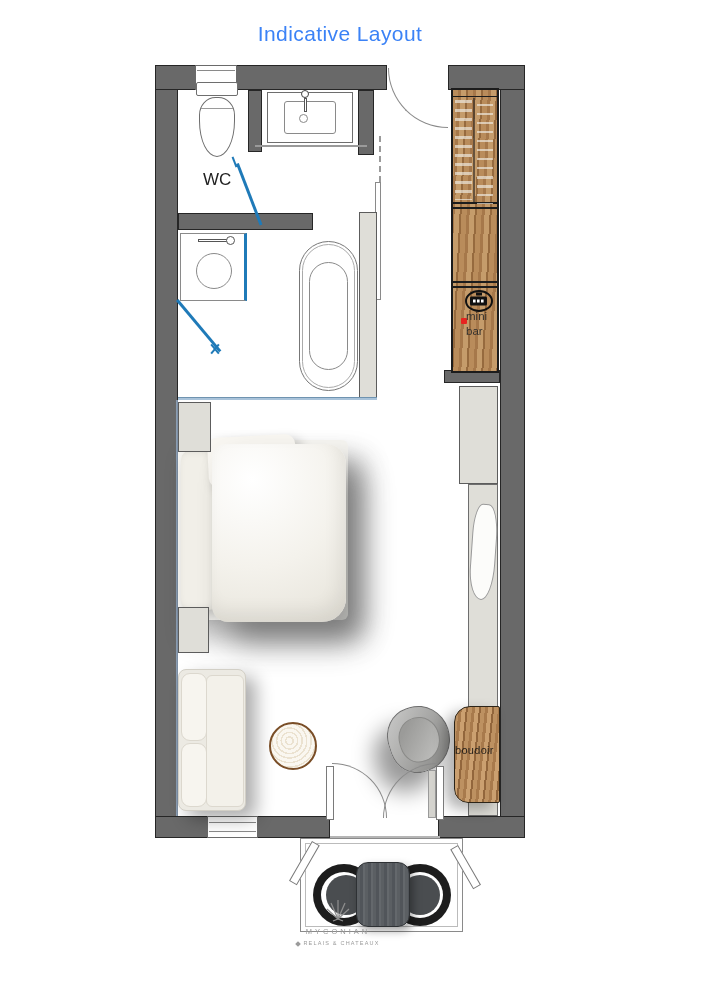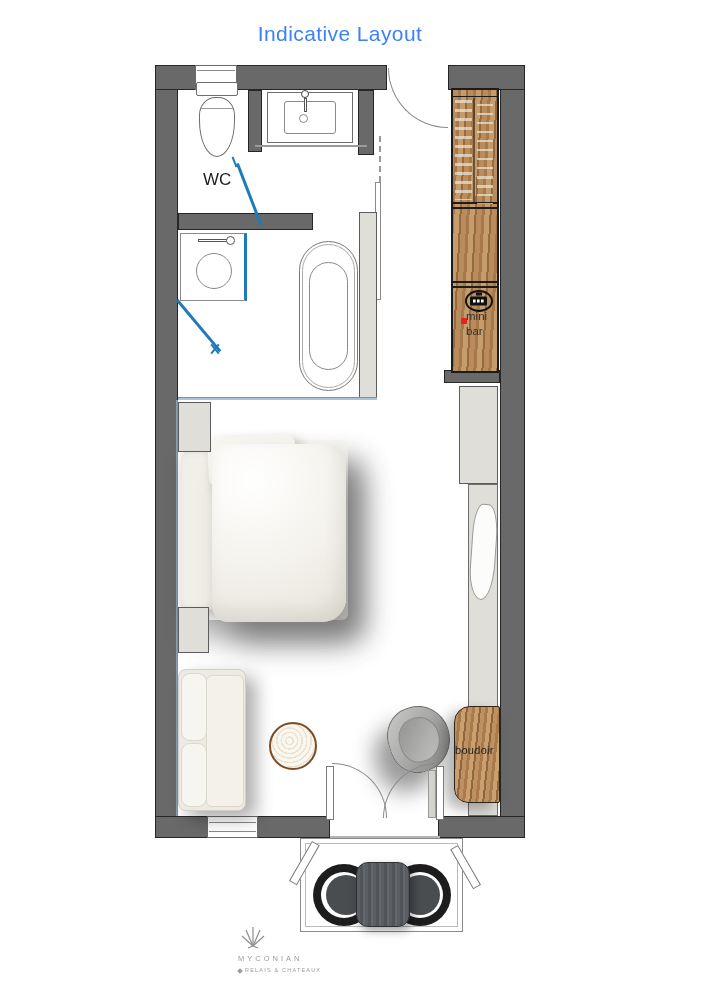--- a/index.html
+++ b/index.html
@@ -15,21 +15,21 @@
   .wood2{background:repeating-linear-gradient(96deg,#bd9161 0 4px,#a87a4c 4px 7px,#cba070 7px 11px,#92663c 11px 13px);}
   .blue-line{background:#1f7ab8;}
   .title{position:absolute;left:155px;top:22px;width:370px;text-align:center;
          font-size:21px;font-weight:normal;color:#3b82f6;letter-spacing:.4px;}
   .wc-label{position:absolute;left:203px;top:170px;font-size:17px;color:#1f1f1f;}
   .mini-label{position:absolute;left:466px;font-size:11.5px;color:#35322e;line-height:13px;}
   .boudoir-label{position:absolute;left:455px;top:744px;width:34px;text-align:center;
                  font-size:11px;color:#241f1a;letter-spacing:.3px;}
   .arc{border:0 solid #8a8a8a;background:transparent;}
   .chairback{width:62px;height:62px;border:8px solid #1d1d1d;border-radius:50%;background:transparent;}
-  .logo{position:absolute;left:238px;top:925px;width:200px;color:#9b9b9b;}
+  .logo{position:absolute;left:238px;top:898px;width:200px;text-align:center;color:#9b9b9b;}
   .logo .small{font-size:7.5px;letter-spacing:3px;color:#9b9b9b;margin-top:1px;}
   .logo .big{font-size:14px;letter-spacing:3.5px;color:#7d7d7d;margin-top:2px;}
   .logo .aff{font-size:5.5px;letter-spacing:1.2px;color:#9b9b9b;margin-top:4px;}
   .diamond{display:inline-block;width:4px;height:4px;background:#9b9b9b;transform:rotate(45deg);
            margin-right:3px;vertical-align:middle;}
   .hangers{background:repeating-linear-gradient(180deg,rgba(236,230,219,.7) 0 2.5px,rgba(0,0,0,0) 2.5px 9px);}
 </style>
 </head>
 <body>
 

